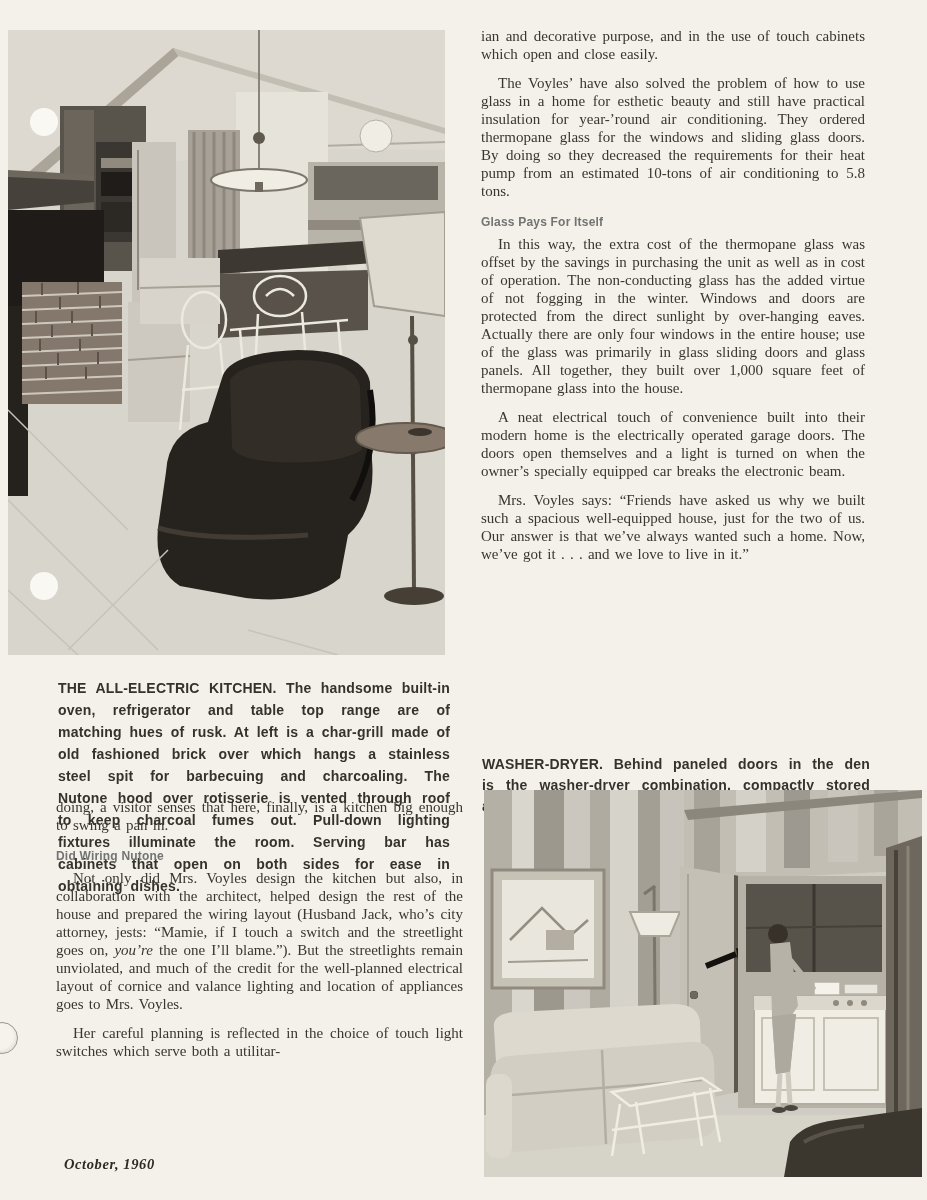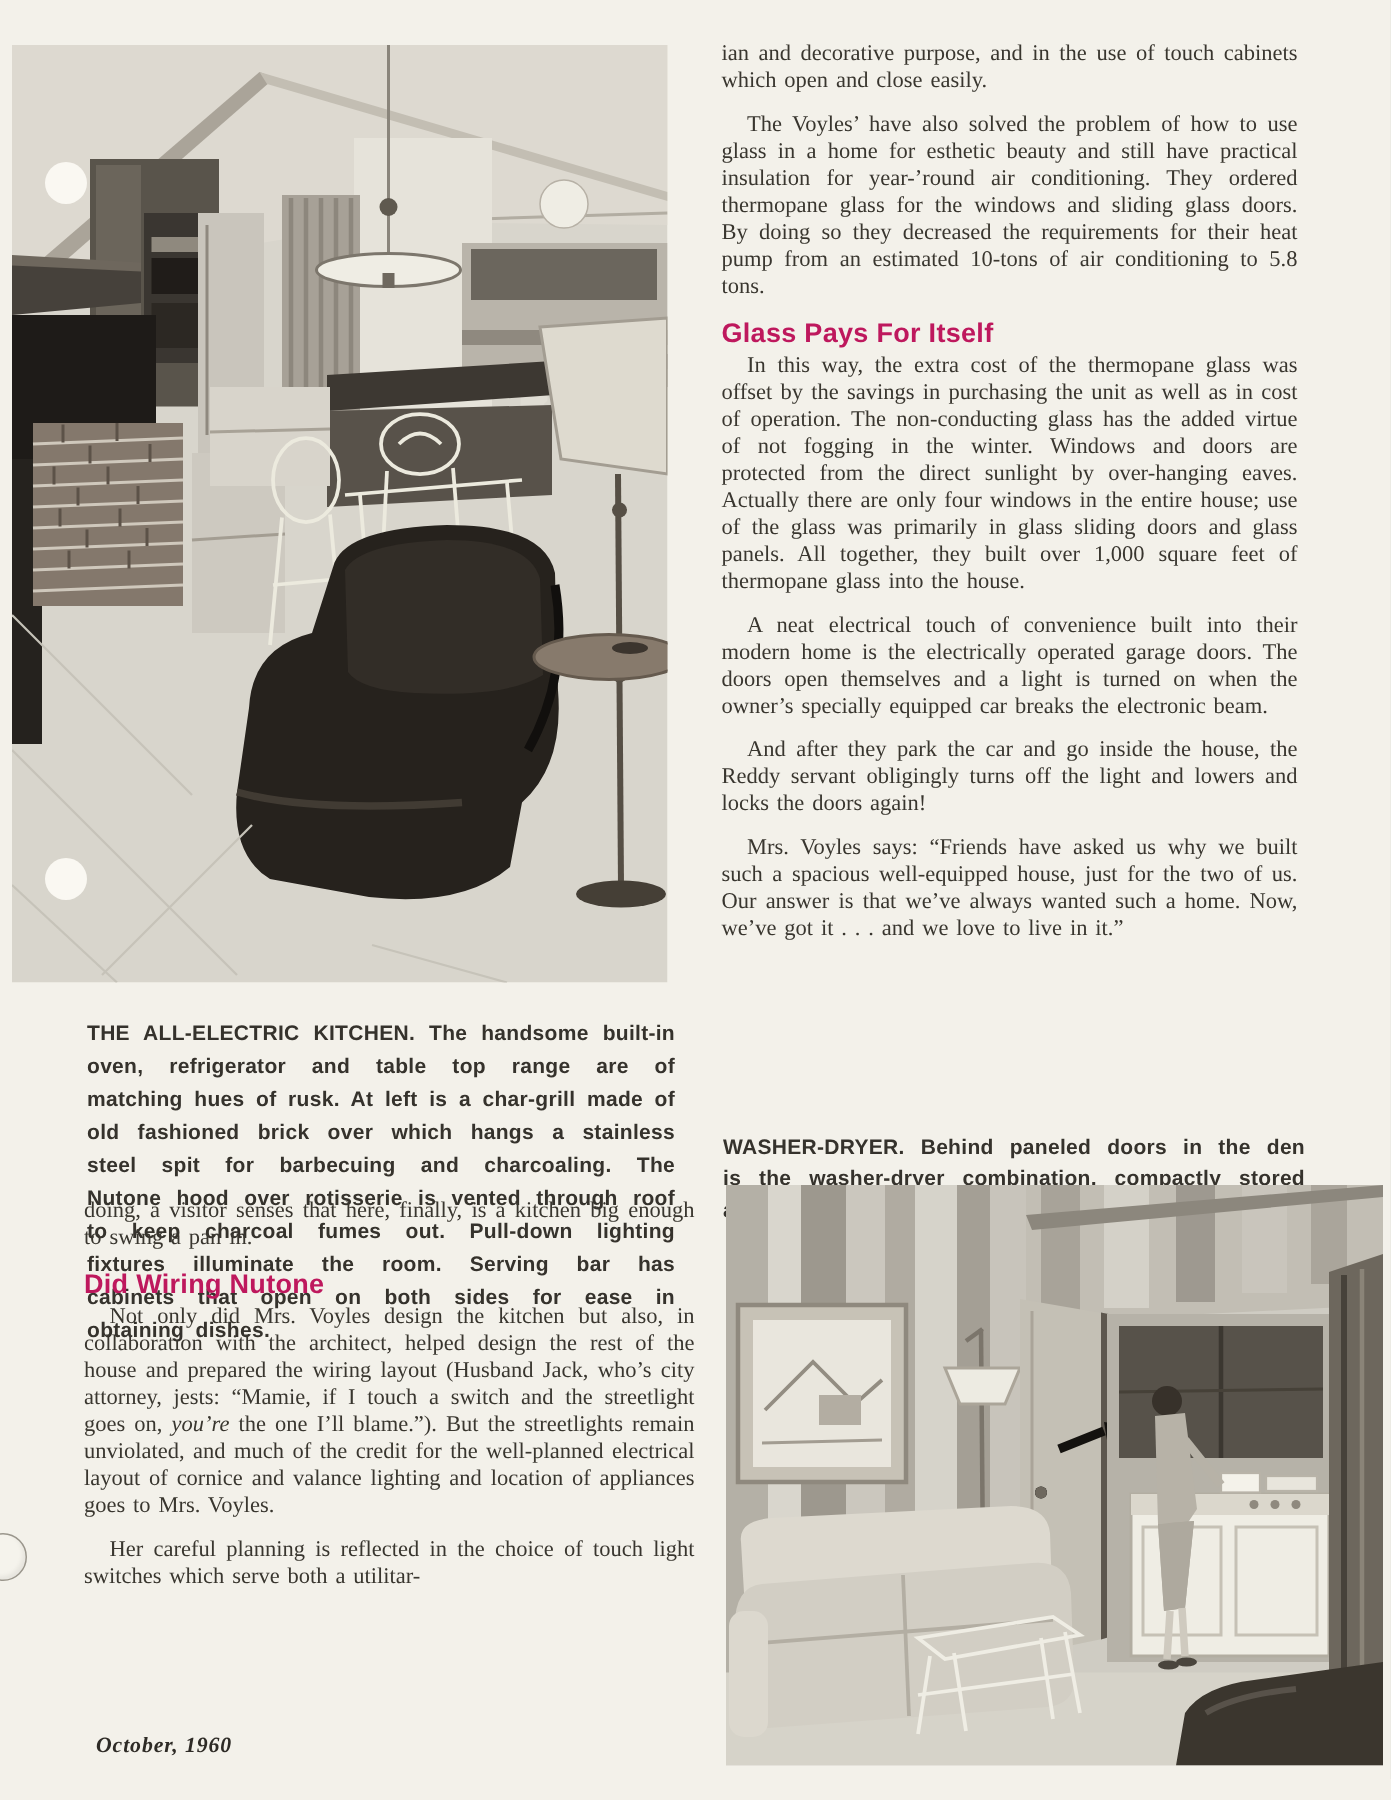--- a/index.html
+++ b/index.html
@@ -21,21 +21,21 @@
   }
   .kitchen-caption{left:58px;top:663px;width:392px;}
   .washer-caption{left:482px;top:740px;width:388px;line-height:21px;}
   
   .col{position:absolute;font-size:15px;line-height:18px;text-align:justify;}
   .left-col{left:56px;top:798px;width:407px;}
   .right-col{left:481px;top:27px;width:384px;}
   .col p{margin:0 0 11px 0;text-indent:17px;word-spacing:1.5px;font-family:Liberation Serif, serif;}
   .col p.no-indent{text-indent:0;}
   .col h3{
-    font-family:"Liberation Sans",sans-serif;font-size:18px;color:#be185d;
+    font-family:"Liberation Sans",sans-serif;font-size:12px;color:#737373;
     margin:13px 0 4px 0;letter-spacing:.2px;
   }
   .ital{font-style:italic;}
   .footer-date{
     position:absolute;left:64px;top:1120px;
     font-family:"Liberation Serif",serif;font-weight:bold;font-style:italic;
     font-size:14.5px;letter-spacing:.6px;color:#2e2b26;margin-top:36px;
   }
   
   .punch-arc{
@@ -210,21 +210,20 @@
 
   <div class="footer-date">October, 1960</div>
   <div class="punch-arc"></div>
 
   <div class="col right-col">
     <p class="no-indent">ian and decorative purpose, and in the use of touch cabinets which open and close easily.</p>
     <p>The Voyles’ have also solved the problem of how to use glass in a home for esthetic beauty and still have practical insulation for year-’round air conditioning. They ordered thermopane glass for the windows and sliding glass doors. By doing so they decreased the requirements for their heat pump from an estimated 10-tons of air conditioning to 5.8 tons.</p>
     <h3>Glass Pays For Itself</h3>
     <p>In this way, the extra cost of the thermopane glass was offset by the savings in purchasing the unit as well as in cost of operation. The non-conducting glass has the added virtue of not fogging in the winter. Windows and doors are protected from the direct sunlight by over-hanging eaves. Actually there are only four windows in the entire house; use of the glass was primarily in glass sliding doors and glass panels. All together, they built over 1,000 square feet of thermopane glass into the house.</p>
     <p>A neat electrical touch of convenience built into their modern home is the electrically operated garage doors. The doors open themselves and a light is turned on when the owner’s specially equipped car breaks the electronic beam.</p>
-    <p>And after they park the car and go inside the house, the Reddy servant obligingly turns off the light and lowers and locks the doors again!</p>
     <p>Mrs. Voyles says: “Friends have asked us why we built such a spacious well-equipped house, just for the two of us. Our answer is that we’ve always wanted such a home. Now, we’ve got it . . . and we love to live in it.”</p>
   </div>
 
   <p class="caption washer-caption"><span>WASHER-DRYER.</span><span> Behind paneled doors in the den is the washer-dryer combination, compactly stored and easily accessible on wash days.</span></p>
 
   <div class="photo washer-photo">
     <svg viewBox="0 0 438 387" preserveAspectRatio="none">
       <rect x="0" y="0" width="438" height="387" fill="#cfccc3"></rect>
 
       <g>

